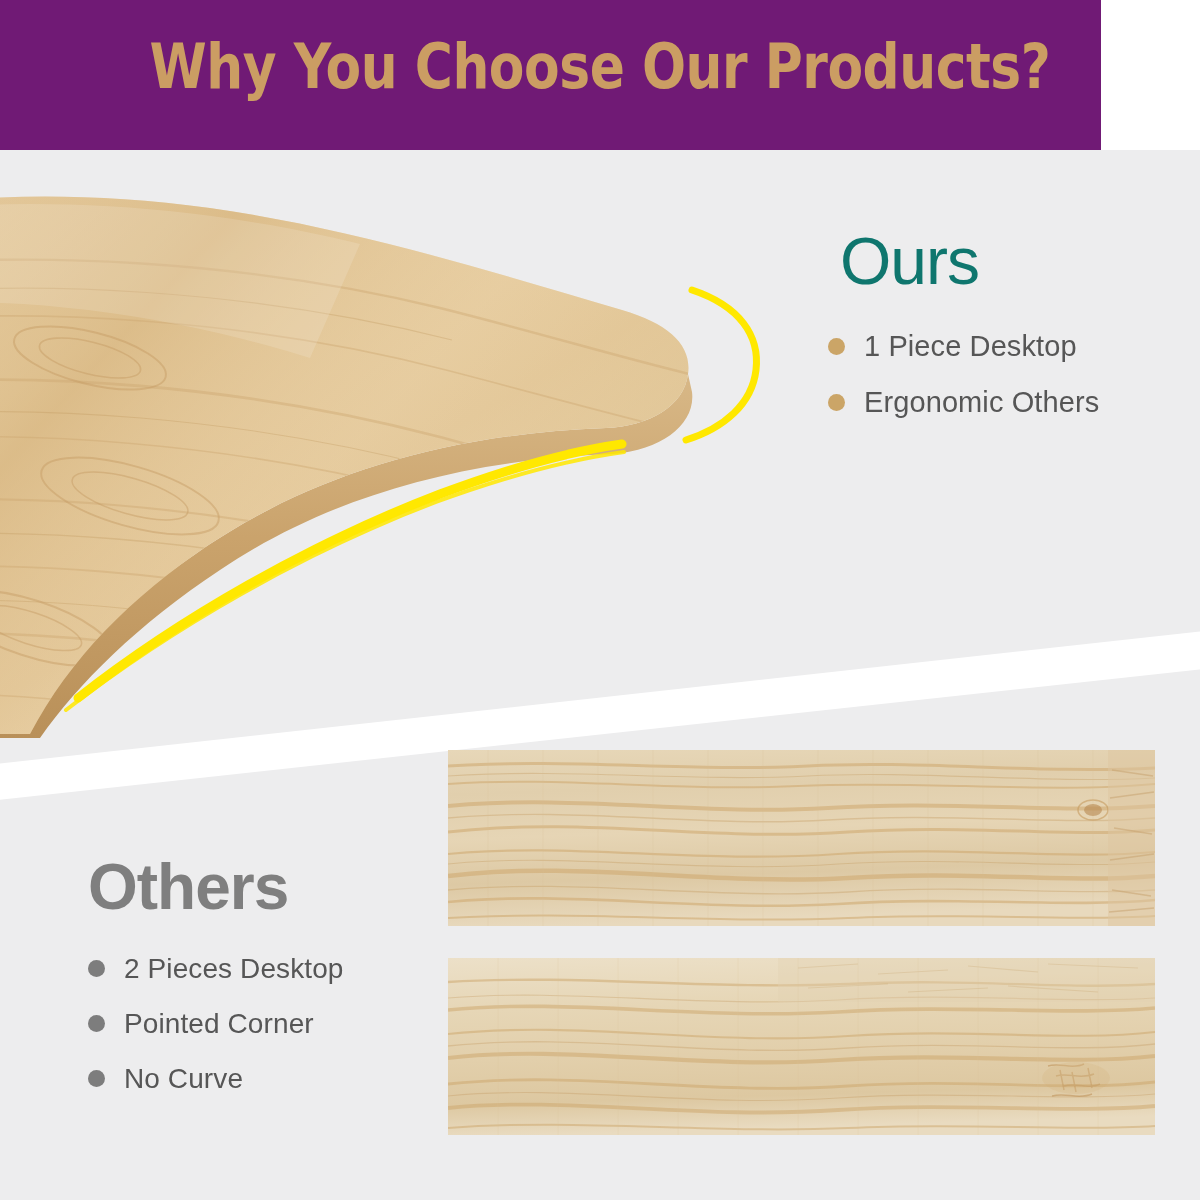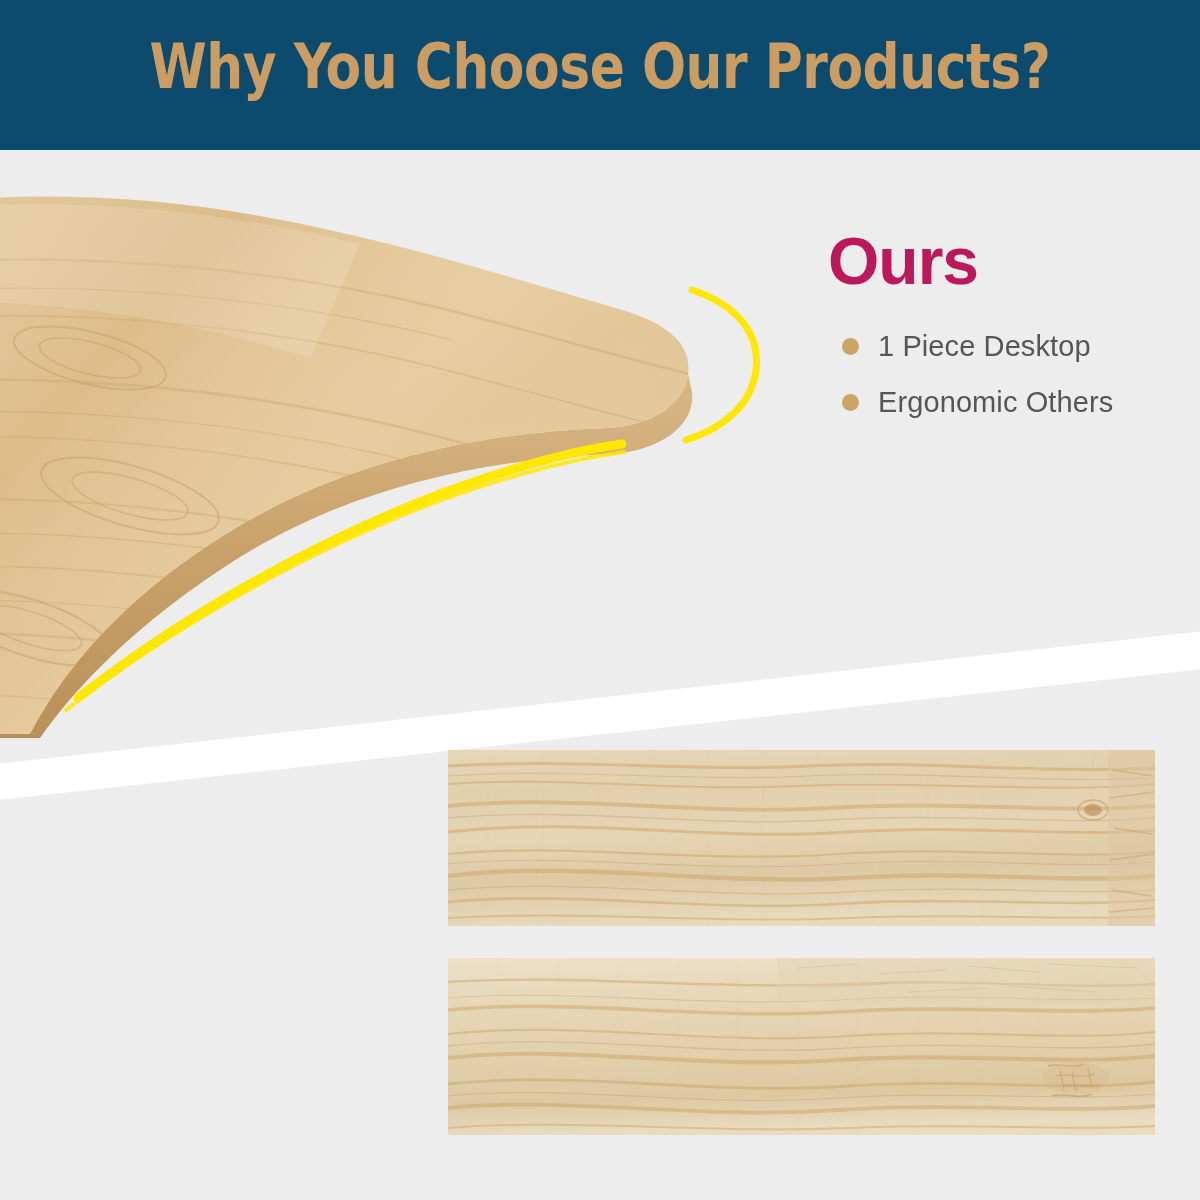--- a/index.html
+++ b/index.html
@@ -6,22 +6,22 @@
   body{
     width:1200px;height:1200px;overflow:hidden;
     background:#ffffff;
     font-family:"Liberation Sans",sans-serif;
     position:relative;
   }
   #stage{position:absolute;inset:0;width:1200px;height:1200px;overflow:hidden;background:#ffffff;}
 
   
   .header-band{
-    position:absolute;left:0;top:0;width:1200px;height:150px;
-    background:#0c4a6e;z-index:40;
+    position:absolute;left:0;top:0;width:1101px;height:150px;
+    background:#701a75;z-index:40;
   }
   .page-title{
     position:absolute;left:0;top:34px;width:1200px;
     text-align:center;
     color:#cb9d63;
     font-family:"Liberation Sans Narrow","DejaVu Sans Condensed","Liberation Sans",sans-serif;
     font-weight:bold;
     font-size:62px;
     letter-spacing:-0.5px;
     transform:scaleX(.93);
@@ -45,24 +45,24 @@
   }
 
   
   .desk-wrap{
     position:absolute;left:-120px;top:178px;width:900px;height:560px;z-index:4;
   }
 
   
   .ours-block{position:absolute;left:828px;top:228px;width:360px;z-index:20;}
   .ours-title{
-    color:#be185d;font-weight:bold;font-size:66px;line-height:1;
-    letter-spacing:-1px;margin:0 0 34px 0;
-  }
-  .list{list-style:none;margin:14px;padding:0;}
+    color:#0f766e;font-weight:normal;font-size:66px;line-height:1;
+    letter-spacing:-1px;margin:0 0 34px 12px;
+  }
+  .list{list-style:none;margin:0;padding:0;}
   .list li{
     display:flex;align-items:center;margin-bottom:20px;
   }
   .dot{
     width:17px;height:17px;border-radius:50%;flex:0 0 auto;margin-right:19px;
   }
   .dot-gold{background:#cba567;}
   .dot-gray{background:#7d7d7d;}
   .li-text{
     color:#565656;font-size:29px;line-height:1.25;letter-spacing:.1px;
@@ -190,20 +190,37 @@
         <span class="dot dot-gold"></span>
         <span class="li-text">1 Piece Desktop</span>
       </li>
       <li>
         <span class="dot dot-gold"></span>
         <span class="li-text">Ergonomic Others</span>
       </li>
     </ul>
   </div>
 
+  <div class="others-block">
+    <div class="others-title">Others</div>
+    <ul class="list">
+      <li>
+        <span class="dot dot-gray"></span>
+        <span class="li-text">2 Pieces Desktop</span>
+      </li>
+      <li>
+        <span class="dot dot-gray"></span>
+        <span class="li-text">Pointed Corner</span>
+      </li>
+      <li>
+        <span class="dot dot-gray"></span>
+        <span class="li-text">No Curve</span>
+      </li>
+    </ul>
+  </div>
 
   <div class="plank plank-1">
     <svg width="707" height="176" viewBox="0 0 707 176" preserveAspectRatio="none">
       <defs>
         <linearGradient id="p1base" x1="0" y1="0" x2="0.15" y2="1">
           <stop offset="0%" stop-color="#e7d7b8"></stop>
           <stop offset="25%" stop-color="#e1cfad"></stop>
           <stop offset="50%" stop-color="#e6d5b5"></stop>
           <stop offset="75%" stop-color="#ddc9a4"></stop>
           <stop offset="100%" stop-color="#e8d9bd"></stop>

